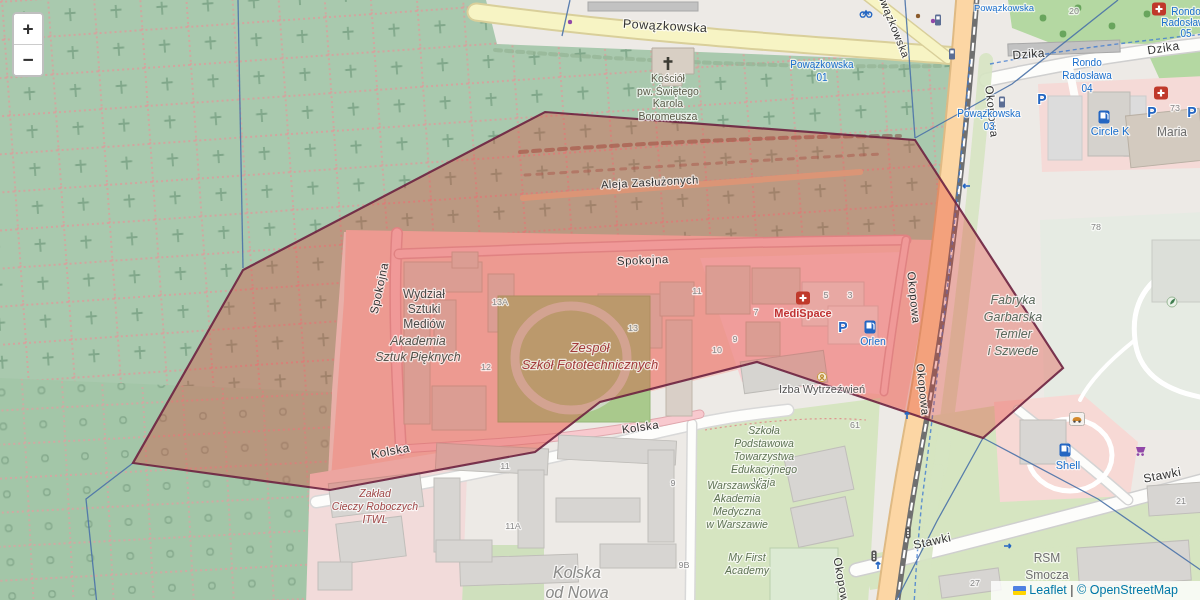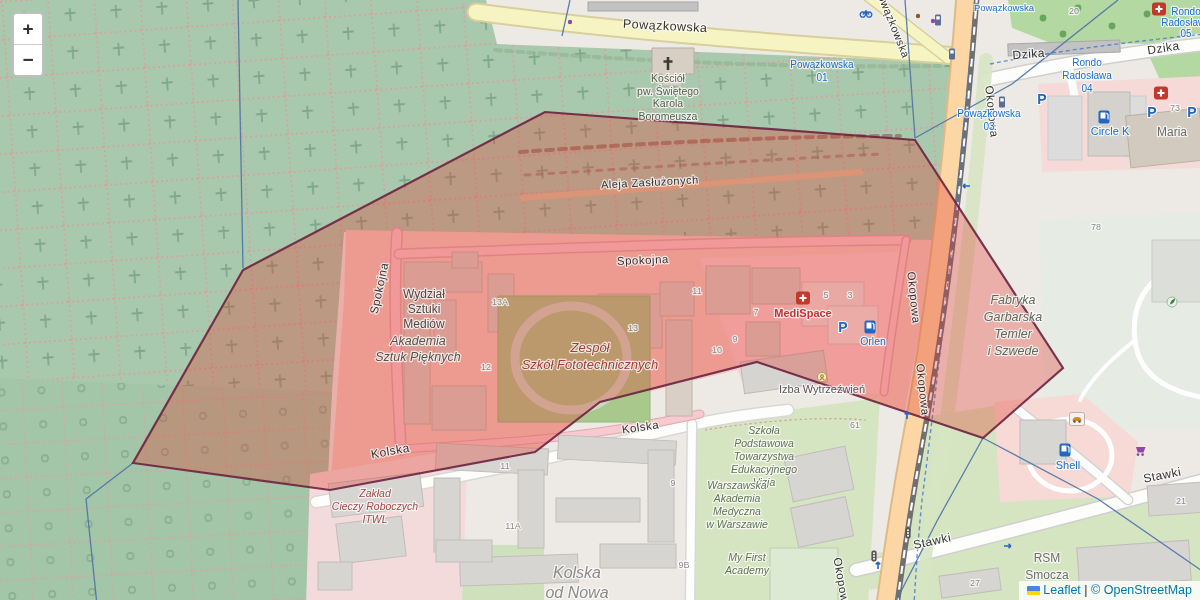--- a/index.html
+++ b/index.html
@@ -12,21 +12,21 @@
   .lbl-b{font-weight:bold;}
   
   .zoom-ctl{position:absolute;top:12px;left:12px;border:2px solid rgba(0,0,0,.25);
     border-radius:5px;overflow:hidden;background:#fff;width:28px;z-index:10;}
   .zoom-btn{display:block;width:28px;height:30px;line-height:30px;text-align:center;
     font-size:19px;font-weight:bold;color:#333;background:#fff;cursor:pointer;
     text-decoration:none;user-select:none;}
   .zoom-btn:first-child{border-bottom:1px solid #ccc;}
   
   .attribution{position:absolute;right:0;bottom:0;background:rgba(255,255,255,.8);
-    padding:0 8px;font-size:12.5px;height:19px;line-height:19px;color:#333;z-index:10;}
+    padding:0 22px;font-size:12.5px;height:19px;line-height:19px;color:#333;z-index:10;}
   .attribution a{color:#0078a8;text-decoration:none;}
   .flag{display:inline-block;width:13px;height:9px;vertical-align:-1px;margin-right:3px;
     border-radius:1px;}
 </style>
 </head>
 <body>
 
 <div class="map-viewport">
   <svg width="1200" height="600" viewBox="0 0 1200 600">
     <defs>

